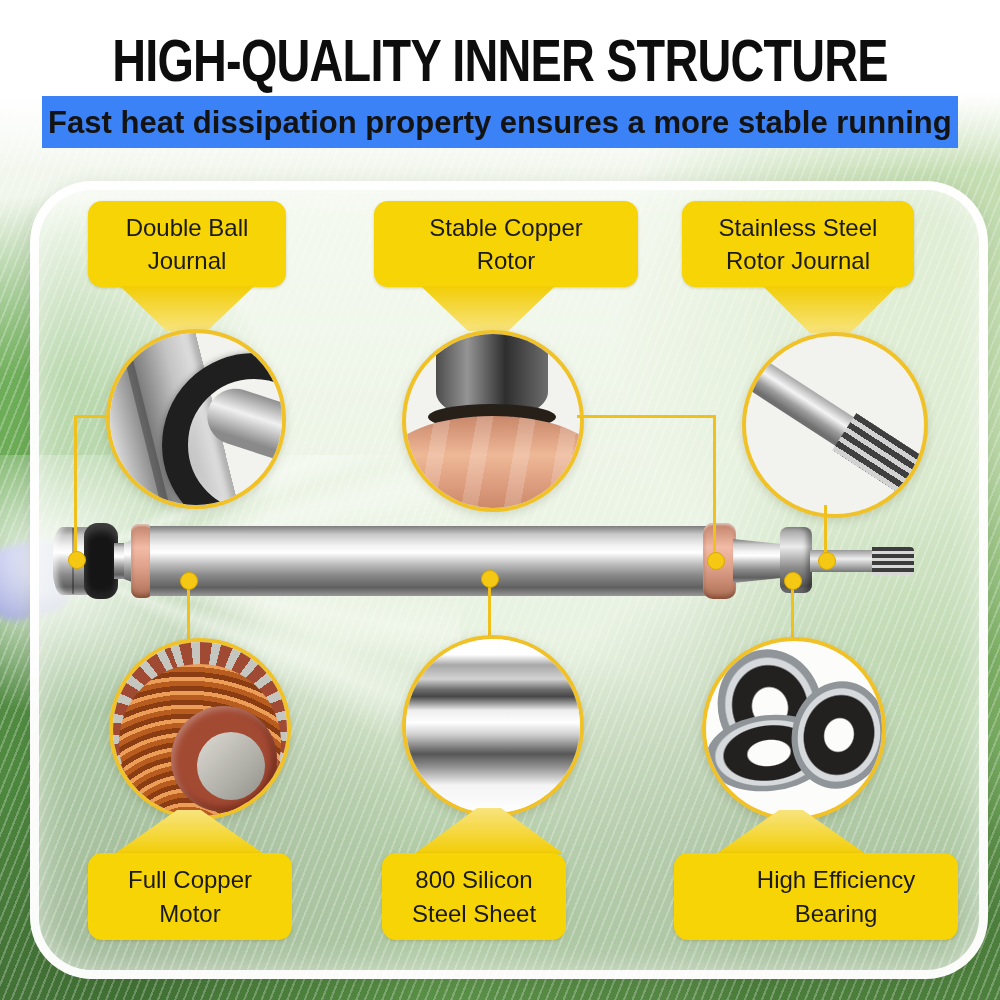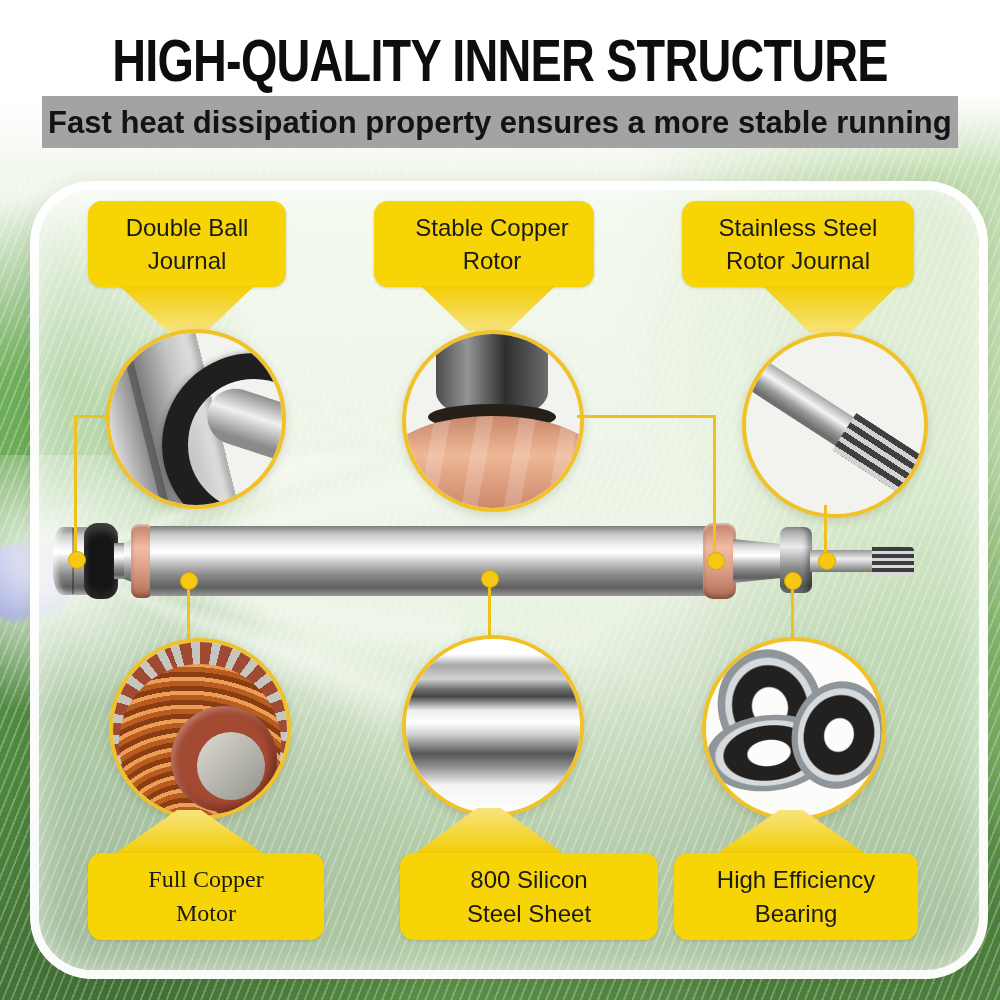--- a/index.html
+++ b/index.html
@@ -31,21 +31,21 @@
       radial-gradient(circle at 55px 110px, rgba(255,255,255,.95) 0 28px, rgba(255,255,255,0) 150px),
       conic-gradient(from 62deg at 55px 110px,
         rgba(255,255,255,0) 0deg, rgba(255,255,255,.6) 6deg, rgba(255,255,255,0) 11deg,
         rgba(255,255,255,.45) 16deg, rgba(255,255,255,0) 22deg, rgba(255,255,255,.55) 27deg,
         rgba(255,255,255,0) 33deg, rgba(255,255,255,.4) 38deg, rgba(255,255,255,0) 44deg,
         rgba(255,255,255,.5) 49deg, rgba(255,255,255,0) 56deg);}
 
   
   #title{left:0;top:26px;width:1000px;text-align:center;color:#0d0d0d;
     font-size:60px;font-weight:900;letter-spacing:-1px;transform:scaleX(.78);white-space:nowrap;}
-  #banner{left:42px;top:96px;width:916px;height:52px;background:#a3a3a3;
+  #banner{left:42px;top:96px;width:916px;height:52px;background:#3b82f6;
     display:flex;align-items:center;justify-content:center;}
   #banner span{font-size:32px;font-weight:bold;color:#131313;transform:scaleX(.97);white-space:nowrap;}
 
   
   #panel{left:30px;top:181px;width:940px;height:780px;border-radius:62px;
     border:9px solid rgba(255,255,255,.95);background:rgba(247,251,244,.55);
     box-shadow:0 4px 18px rgba(60,80,50,.15), inset 0 0 30px rgba(255,255,255,.5);}
 
   
   .lbl{background:#f6d405;border-radius:14px;display:flex;align-items:center;justify-content:center;
@@ -81,21 +81,21 @@
 
 <div class="abs" id="title">HIGH-QUALITY INNER STRUCTURE</div>
 <div class="abs" id="banner">
   <span>Fast heat dissipation property ensures a more stable running</span>
 </div>
 
 <div class="abs" id="panel"></div>
 
 <div class="abs lbl" style="left:88px;top:201px;width:198px;height:86px;">Double Ball
 Journal</div>
-<div class="abs lbl" style="left:374px;top:201px;width:204px;height:86px;padding-left:16px;">Stable Copper
+<div class="abs lbl" style="left:374px;top:201px;width:264px;height:86px;">Stable Copper
 Rotor</div>
 <div class="abs lbl" style="left:682px;top:201px;width:232px;height:86px;">Stainless Steel
 Rotor Journal</div>
 
 <div class="abs tail-down" style="left:103px;top:286px;width:168px;height:45px;"></div>
 <div class="abs tail-down" style="left:404px;top:286px;width:168px;height:45px;"></div>
 <div class="abs tail-down" style="left:746px;top:286px;width:168px;height:47px;"></div>
 
 <div class="abs zoomc" style="left:106px;top:329px;width:172px;height:172px;">
   <div style="left:-45px;top:-25px;width:150px;height:225px;transform:rotate(-14deg);
@@ -192,18 +192,18 @@
   <div style="left:0px;top:74px;width:126px;height:76px;border-radius:50%;transform:rotate(-6deg);
        background:radial-gradient(closest-side,#fcfcfb 0 33%,#23211f 36% 71%,#d7dadc 74% 84%,#8f9598 87% 100%);"></div>
   <div style="left:86px;top:40px;width:94px;height:108px;border-radius:50%;transform:rotate(14deg);
        background:radial-gradient(closest-side,#fcfcfb 0 30%,#23211f 33% 73%,#d7dadc 76% 86%,#8f9598 88% 100%);"></div>
 </div>
 
 <div class="abs tail-up" style="left:104px;top:810px;width:170px;height:44px;"></div>
 <div class="abs tail-up" style="left:404px;top:808px;width:170px;height:46px;"></div>
 <div class="abs tail-up" style="left:706px;top:810px;width:170px;height:44px;"></div>
 
-<div class="abs lbl" style="left:88px;top:853px;width:236px;height:87px;font-family:Liberation Serif, serif;">Full Copper
+<div class="abs lbl" style="left:88px;top:853px;width:204px;height:87px;">Full Copper
 Motor</div>
-<div class="abs lbl" style="left:400px;top:853px;width:258px;height:87px;">800 Silicon
+<div class="abs lbl" style="left:382px;top:853px;width:184px;height:87px;">800 Silicon
 Steel Sheet</div>
-<div class="abs lbl" style="left:674px;top:853px;width:244px;height:87px;">High Efficiency
+<div class="abs lbl" style="left:674px;top:853px;width:244px;height:87px;padding-left:40px;">High Efficiency
 Bearing</div>
 
 </body></html>

